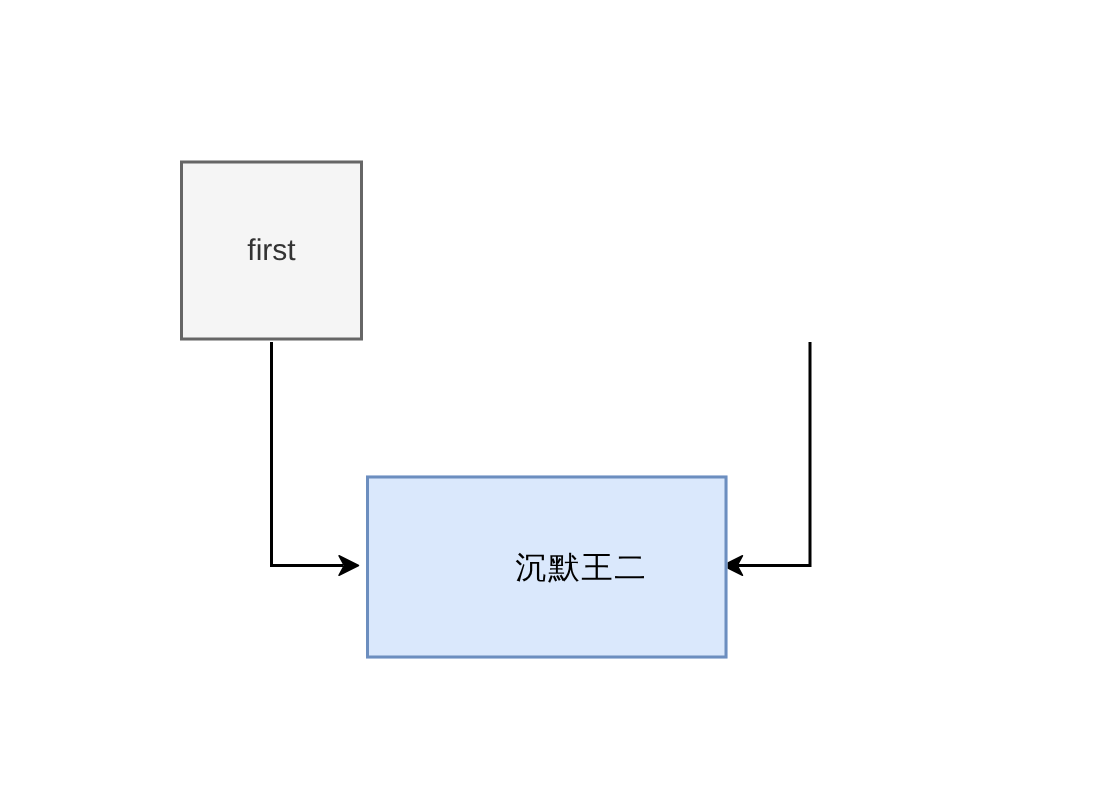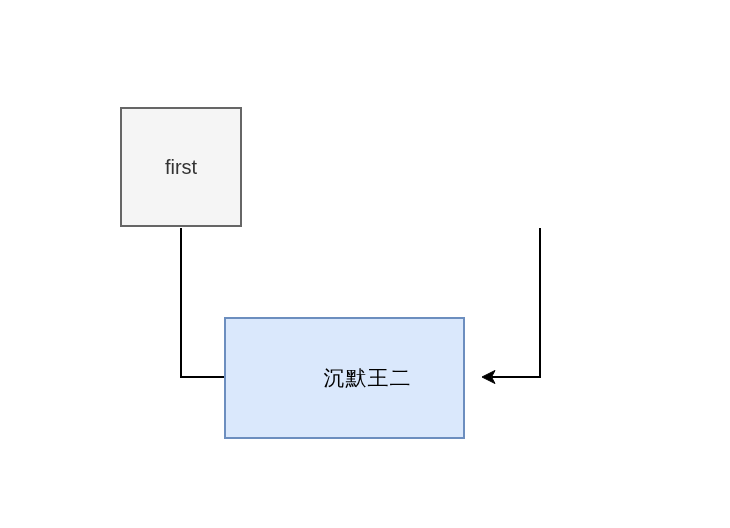--- a/index.html
+++ b/index.html
@@ -55,21 +55,21 @@
     background: var(--target-fill, #dae8fc);
     border: 2px solid var(--target-border, #6c8ebf);
   }
   .node-blue .node-label {
     color: var(--target-text, #000000);
     font-size: 21px;
     letter-spacing: 1px;
   }
   #node-first { left: 120px; top: 107px; width: 122px; height: 120px; }
   #node-last  { left: 480px; top: 107px; width: 121px; height: 120px; }
-  #node-target{ left: 224px; top: 317px; width: 241px; height: 122px; padding-left: 46px; }
+  #node-target{ left: 244px; top: 317px; width: 241px; height: 122px; padding-left: 46px; }
 </style>
 </head>
 <body>
 
 <div class="canvas">
 
   <svg class="edges" viewBox="0 0 730 528" xmlns="http://www.w3.org/2000/svg">
 
     <path class="edge" d="M 181 228 L 181 377 L 229 377"></path>
     <path class="arrow" d="M 239 377 L 226 370.5 L 229.5 377 L 226 383.5 Z"></path>

